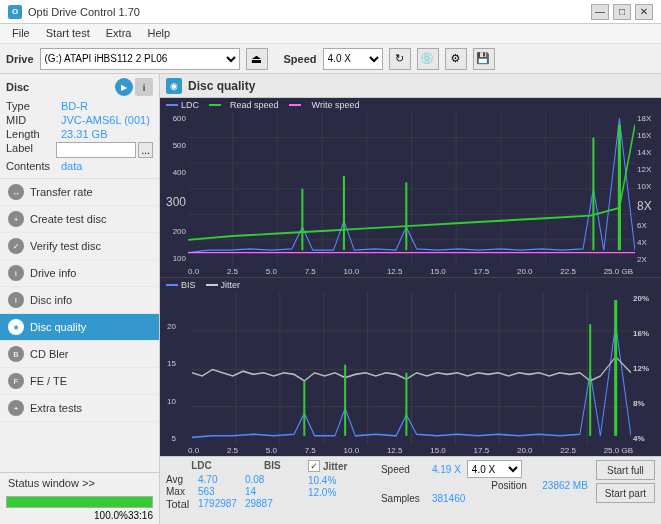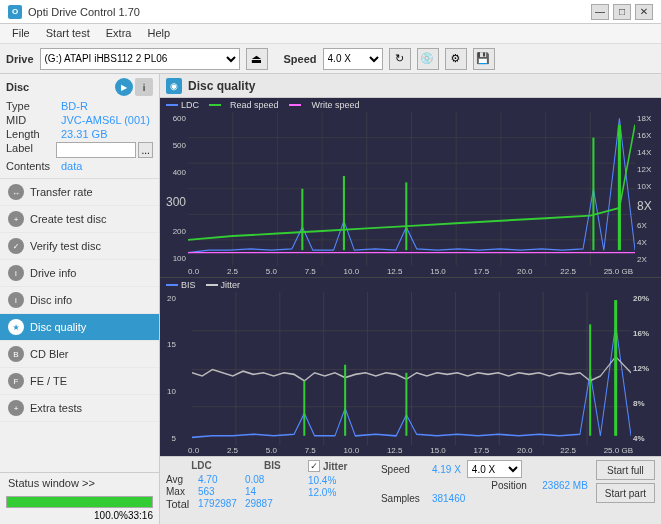--- a/index.html
+++ b/index.html
@@ -283,21 +283,21 @@
               <span style="color:#ddd;font-size:9px;">BIS</span>
             </div>
             <div style="display:flex;align-items:center;gap:3px;">
               <div style="width:12px;height:2px;background:#cccccc;"></div>
               <span style="color:#ddd;font-size:9px;">Jitter</span>
             </div>
           </div>
 
           <div style="flex:1;position:relative;display:flex;">
 
-            <div style="width:28px;display:flex;flex-direction:column;justify-content:space-between;padding:2px 16px;align-items:flex-end;">
+            <div style="width:28px;display:flex;flex-direction:column;justify-content:space-between;padding:2px 16px;align-items:flex-end;margin-top:28px;">
               <span style="color:#ccc;font-size:8px;">20</span>
               <span style="color:#ccc;font-size:8px;">15</span>
               <span style="color:#ccc;font-size:8px;">10</span>
               <span style="color:#ccc;font-size:8px;">5</span>
             </div>
 
             <div style="flex:1;position:relative;overflow:hidden;">
               <svg width="100%" height="100%" viewBox="0 0 430 95" preserveAspectRatio="none">
 
                 <line x1="0" y1="24" x2="430" y2="24" stroke="#444" stroke-width="0.5"></line>

